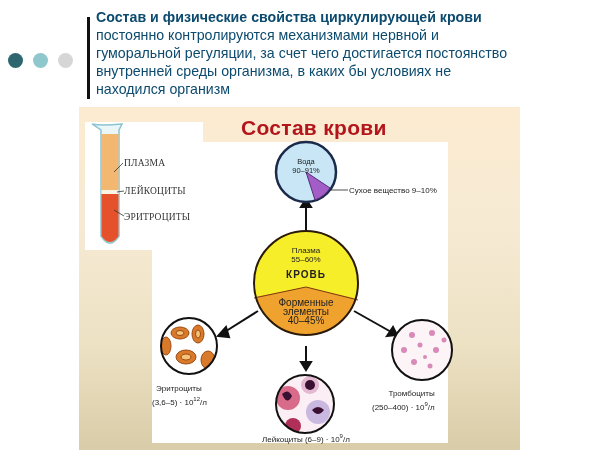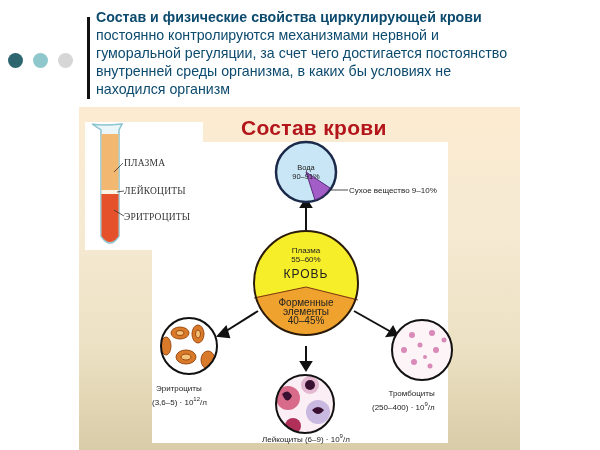--- a/index.html
+++ b/index.html
@@ -139,31 +139,31 @@
       <circle cx="293" cy="426" r="8" fill="#b0305a"></circle>
     </g>
     <circle cx="305" cy="404" r="29" fill="none" stroke="#111" stroke-width="2"></circle>
   </g>
 </svg>
 
 <div class="lbl-tube" style="left:124px;top:158px">ПЛАЗМА</div>
 <div class="lbl-tube" style="left:124px;top:186px">ЛЕЙКОЦИТЫ</div>
 <div class="lbl-tube" style="left:124px;top:212px">ЭРИТРОЦИТЫ</div>
 
-<div class="diag-text" style="left:286px;top:163px;width:40px">
+<div class="diag-text" style="left:286px;top:157px;width:40px">
   <div>Вода</div>
   <div>90–91%</div>
 </div>
 <div class="diag-text" style="left:349px;top:186px;white-space:nowrap;text-align:right;font-size:8px">Сухое вещество 9–10%</div>
 
 <div class="diag-text" style="left:282px;top:246px;width:48px;font-size:8px">
   <div>Плазма</div>
   <div>55–60%</div>
 </div>
-<div class="diag-text" style="left:280px;top:270px;width:52px;font-size:12px;font-weight:normal;letter-spacing:1px">КРОВЬ</div>
+<div class="diag-text" style="left:280px;top:270px;width:52px;font-size:10px;font-weight:bold;letter-spacing:1px">КРОВЬ</div>
 <div class="diag-text" style="left:276px;top:298px;width:60px;font-size:10px">
   <div>Форменные</div>
   <div>элементы</div>
   <div>40–45%</div>
 </div>
 
 <div class="cell-lbl" style="left:152px;top:383px;text-align:left">
   <div style="padding-left:4px">Эритроциты</div>
   <div><span>(3,6–5) · 10</span><sup>12</sup><span>/л</span></div>
 </div>

